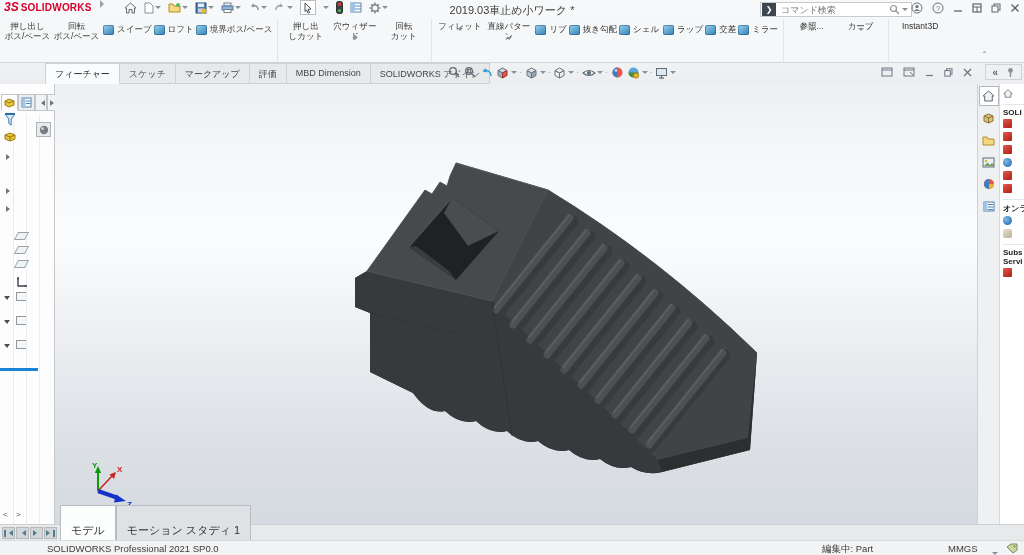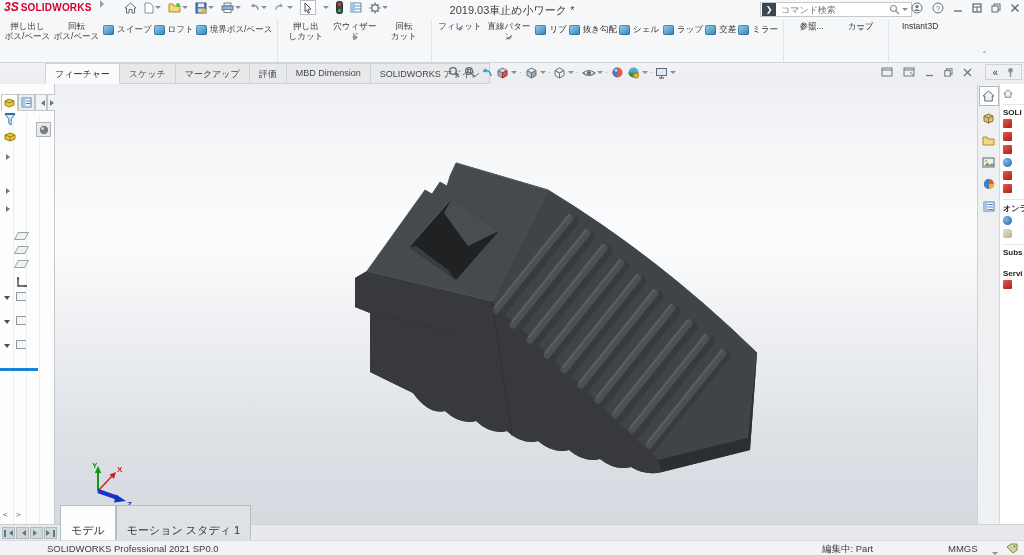--- a/index.html
+++ b/index.html
@@ -722,21 +722,21 @@
             <span class="mini red"></span>
           </div>
         <div class="tphd">オンラ</div>
         <div class="tprow">
             <span class="mini globe"></span>
           </div>
         <div class="tprow">
             <span class="mini hand"></span>
           </div>
         <div class="tphd">Subs</div>
-        <div class="tphd" style="border-top:none;margin-top:12px;padding-top:0;">Servi</div>
+        <div class="tphd" style="border-top:none;margin-top:0;padding-top:0;">Servi</div>
         <div class="tprow">
             <span class="mini red"></span>
           </div>
       </div>
     </div>
   </div>
 
   <div class="bottombar">
     <div class="navbtns">
       <span class="navb">

